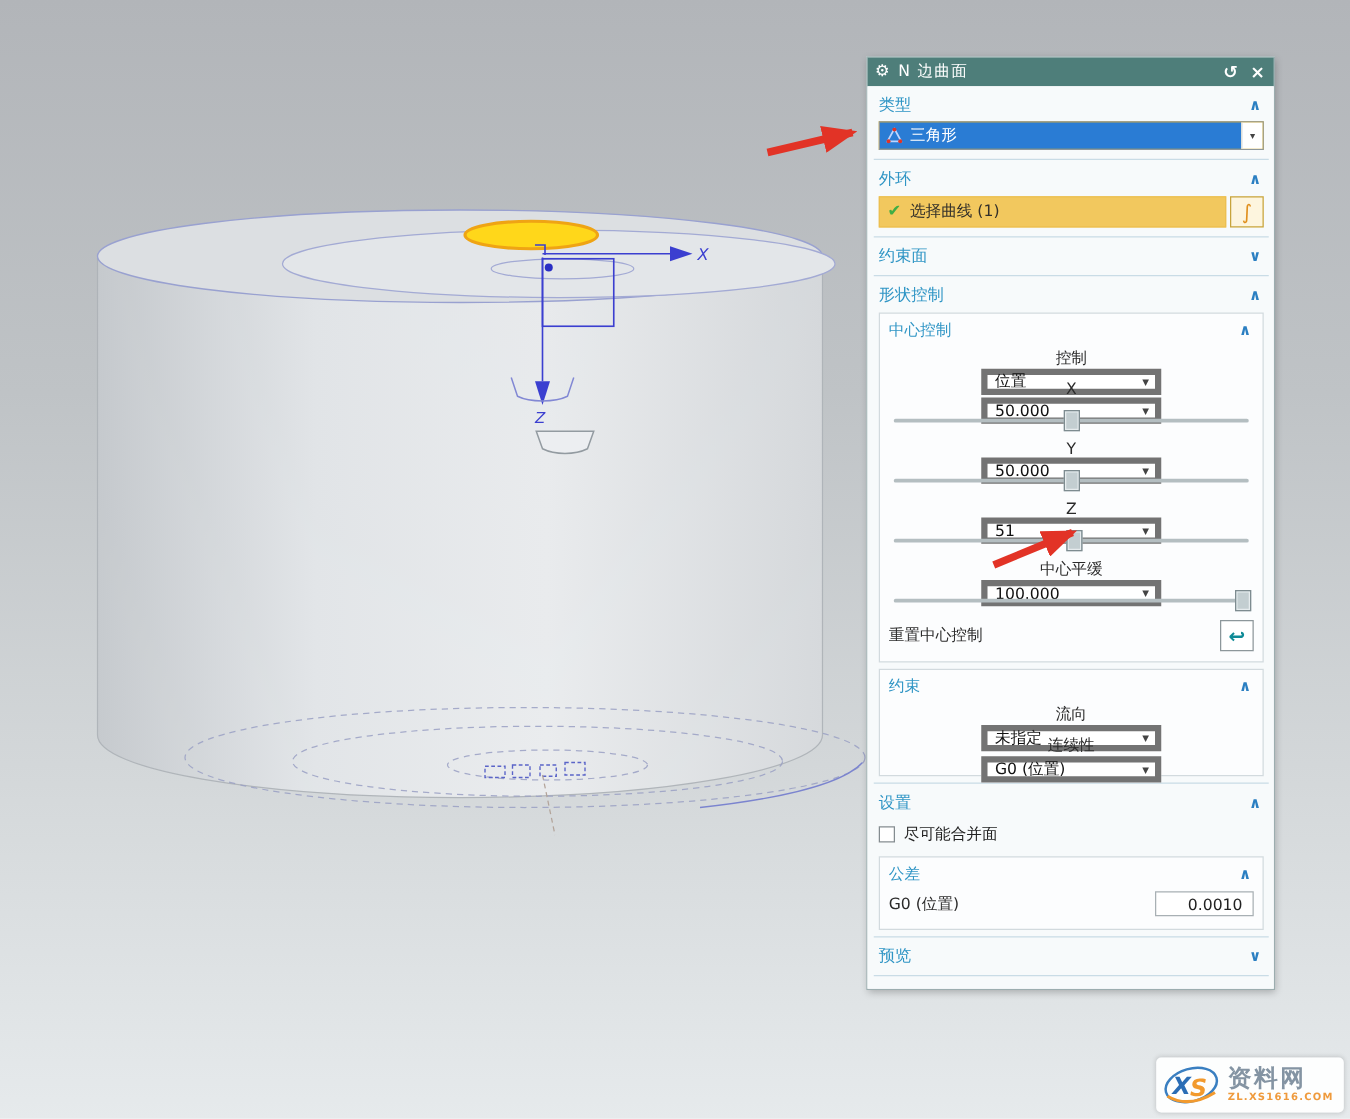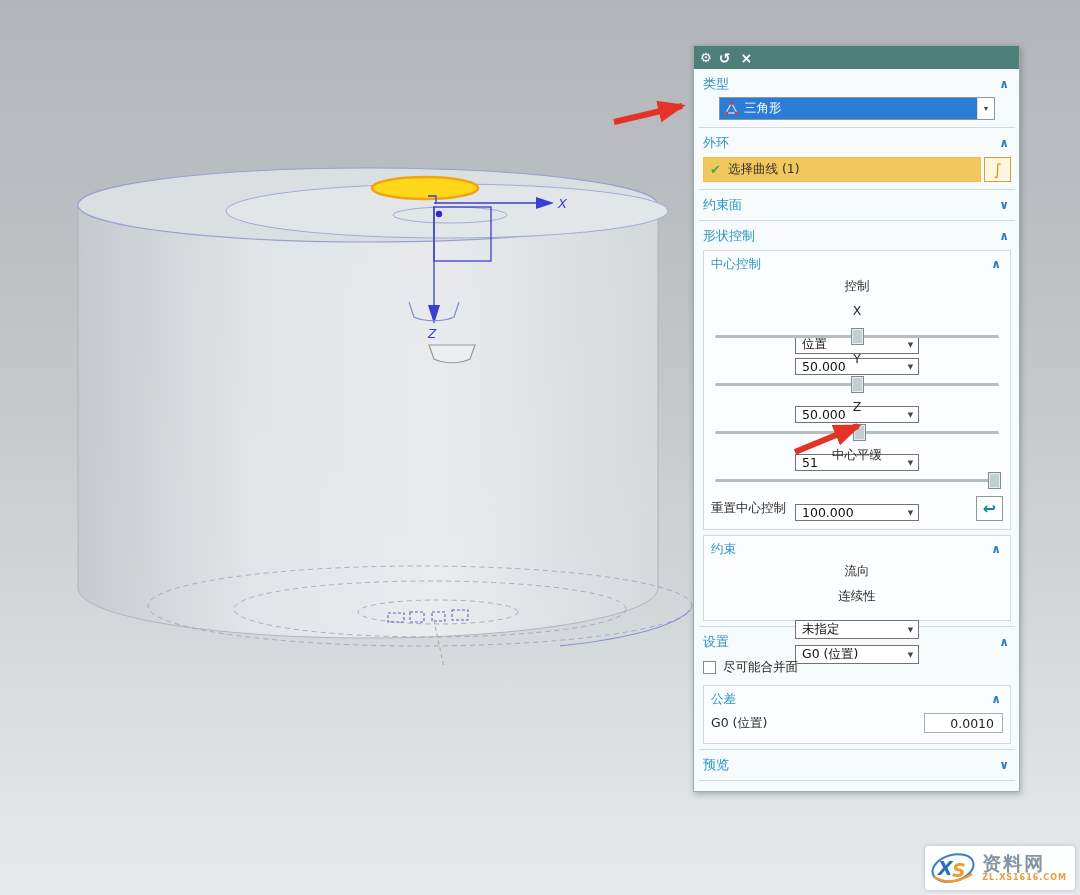--- a/index.html
+++ b/index.html
@@ -23,40 +23,40 @@
   .tb-right span { font-size:14px; font-weight:bold; line-height:1; cursor:default; }
 
   .dlg-body { padding:3px 8px 7px 9px; background:#f7fafb; }
 
   .sec-header { display:flex; justify-content:space-between; align-items:center; height:24px; }
   .sec-label { color:#2f95c5; font-size:13px; }
   .chev { color:#2b7fc2; font-size:12px; font-weight:bold; line-height:1; padding-right:2px; }
 
   .sep { height:1px; background:#c9dce6; margin:3px -4px; }
 
-  .type-dropdown { display:flex; height:23px; border:1px solid #8d979b; background:#eab308; margin:1px 16px 7px;font-family:Liberation Serif, serif; }
+  .type-dropdown { display:flex; height:23px; border:1px solid #8d979b; background:#eab308; margin:1px 0 7px;font-family:Liberation Serif, serif; }
   .type-selected { flex:1; background:#2a7cd4; color:#fff; display:flex; align-items:center; gap:6px; padding:0 5px; }
   .dd-btn { width:17px; display:flex; align-items:center; justify-content:center; background:#fff;
             border-left:1px solid #d8dcde; color:#444; font-size:7px; }
 
   .curve-row { display:flex; gap:3px; height:25px; margin:2px 0 7px; }
   .curve-main { flex:1; background:#f2c85e; border:1px solid #ecbf50; display:flex; align-items:center;
                 gap:7px; padding:0 6px; color:#33302a; }
   .check { color:#3fae45; font-size:13px; font-weight:bold; }
   .curve-btn { width:27px; border:1px solid #c7a43c; background:#fdf5de; color:#e0901e; font-size:16px;
                display:flex; align-items:center; justify-content:center; font-style:italic; }
 
   .group { border:1px solid #d2dade; background:#fcfdfe; padding:2px 7px 7px; margin:2px 0 5px; }
   .group-header { display:flex; justify-content:space-between; align-items:center; height:22px; }
   .group-label { color:#2f95c5; font-size:12.5px; }
 
   .frow { display:flex; justify-content:space-between; align-items:center; height:22px; margin:3px 0;flex-direction:column; }
   .flabel { color:#2b2b2b; }
-  .field { width:124px; height:21px; border:1px solid #737373; background:#fff; display:flex;
-           align-items:center; justify-content:space-between; padding-left:6px;margin-top:40px; }
+  .field { width:144px; height:21px; border:5px solid #737373; background:#fff; display:flex;
+           align-items:center; justify-content:space-between; padding-left:6px; }
   .fval { font-size:12.5px; color:#111; }
   .fdd { width:15px; text-align:center; color:#444; font-size:7px; }
 
   .slider-row { position:relative; height:17px; margin:2px 2px 6px; }
   .track { position:absolute; left:2px; right:2px; top:7px; height:3px; background:#b4bec1; border-radius:2px; }
   .handle { position:absolute; top:0; width:13px; height:17px; background:#c3ced1;
             border:1px solid #7e8c90; box-shadow:inset 0 0 0 1px #e6ecee; }
 
   .reset-row { display:flex; justify-content:space-between; align-items:center; height:27px; margin-top:5px; }
   .reset-btn { width:27px; height:25px; border:1px solid #8d979b; background:#fff; color:#0e8a96;
@@ -130,20 +130,21 @@
       <rect x="452" y="610" width="16" height="10"></rect>
     </g>
     <path d="M560,646 Q668,634 690,610" fill="none" stroke="#7b84cf" stroke-width="1.1"></path>
     <line x1="434" y1="620" x2="444" y2="668" stroke="#b3a49a" stroke-width="1" stroke-dasharray="4,3"></line>
   </svg>
 </div>
 
 <div class="dialog">
   <div class="titlebar">
     <span class="tb-icon">⚙</span>
+    <span class="tb-title">N 边曲面</span>
     <span class="tb-right">
       <span>↺</span>
       <span>×</span>
     </span>
   </div>
 
   <div class="dlg-body">
 
     <div class="sec-header">
       <span class="sec-label">类型</span>

